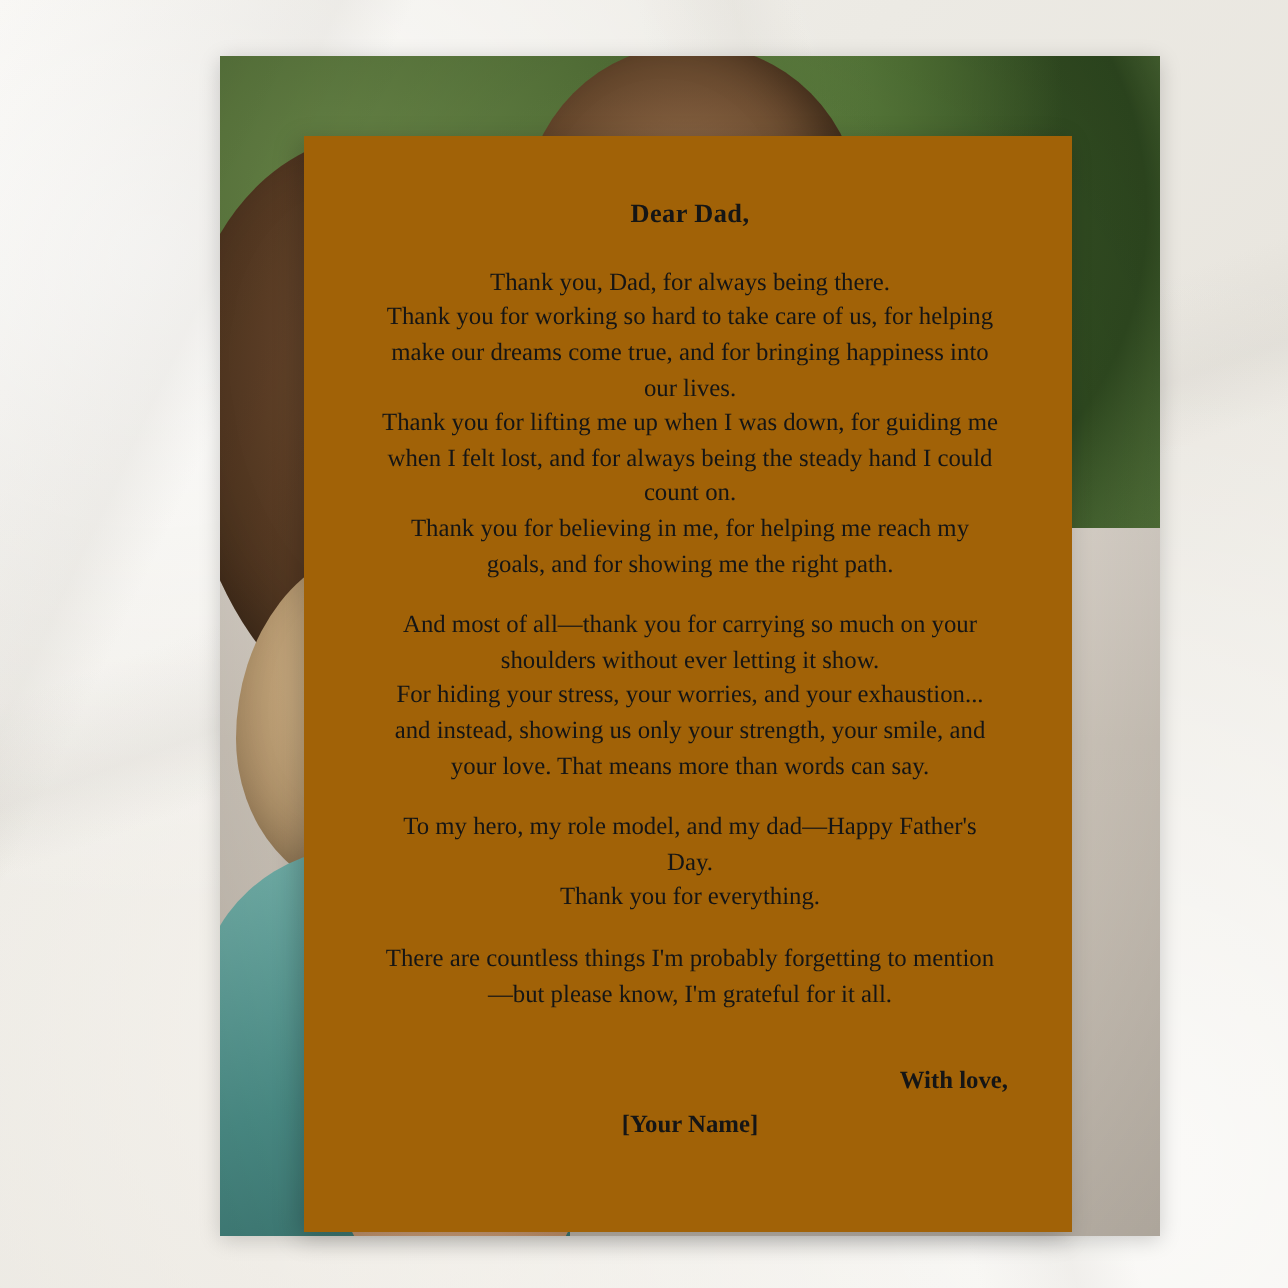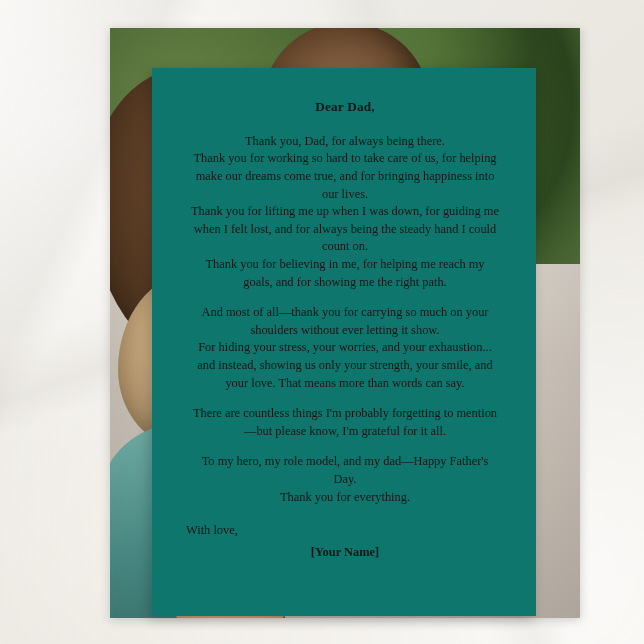--- a/index.html
+++ b/index.html
@@ -144,21 +144,21 @@
     background: radial-gradient(ellipse at 50% 45%, rgba(0,0,0,0) 45%, rgba(0,0,0,0.14) 100%);
   }
 
   
   .letter {
     position: absolute;
     left: 152px;
     top: 68px;
     width: 384px;
     height: 548px;
-    background: #0f766e;
+    background: #a16207;
     box-shadow: -3px 3px 12px rgba(0,0,0,0.22);
     box-sizing: border-box;
     padding: 30px 32px 24px 34px;
     overflow: hidden;
   }
 
   .letter-body {
     text-align: center;
     color: #151515;
     font-family: "Liberation Serif", serif;
@@ -174,23 +174,23 @@
     letter-spacing: 0.2px;
   }
 
   .para {
     margin: 0 0 13px 0;
     text-align: center;
     padding: 0 4px;
   }
 
   .closing {
-    margin: 16px 0 0 0;
-    font-weight: normal;
-    text-align: left;
+    margin: 26px 0 0 0;
+    font-weight: bold;
+    text-align: right;
   }
   .signature {
     margin: 4px 0 12px 0;
     font-weight: bold;
     text-align: center;
   }
 </style>
 </head>
 <body>
 
@@ -217,24 +217,24 @@
 
       <p class="para" style="white-space: pre-line;">Thank you, Dad, for always being there.
 Thank you for working so hard to take care of us, for helping make our dreams come true, and for bringing happiness into our lives.
 Thank you for lifting me up when I was down, for guiding me when I felt lost, and for always being the steady hand I could count on.
 Thank you for believing in me, for helping me reach my goals, and for showing me the right path.</p>
 
       <p class="para" style="white-space: pre-line;">And most of all—thank you for carrying so much on your shoulders without ever letting it show.
 For hiding your stress, your worries, and your exhaustion...
 and instead, showing us only your strength, your smile, and your love. That means more than words can say.</p>
 
-      <p class="para">There are countless things I'm probably forgetting to mention—but please know, I'm grateful for it all.</p>
-
       <p class="para" style="white-space: pre-line;">To my hero, my role model, and my dad—Happy Father's Day.
 Thank you for everything.</p>
 
+      <p class="para">There are countless things I'm probably forgetting to mention—but please know, I'm grateful for it all.</p>
+
       <p class="closing">With love,</p>
       <p class="signature">[Your Name]</p>
 
     </div>
   </div>
 
 </div>
 
 </body></html>

